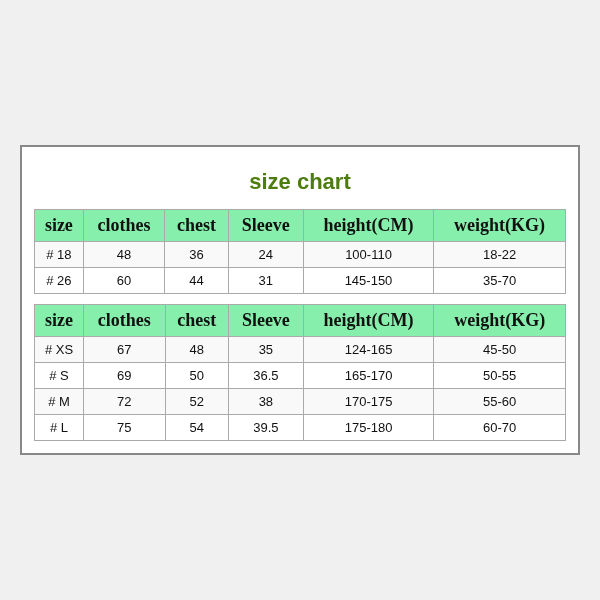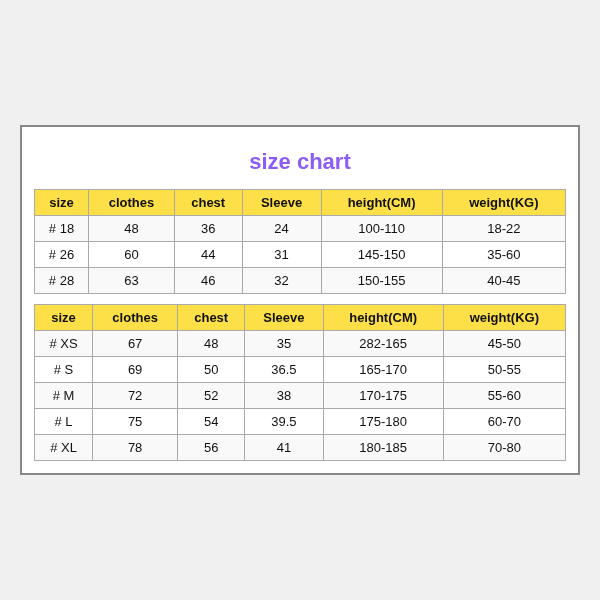--- a/index.html
+++ b/index.html
@@ -16,37 +16,38 @@
       background: #ffffff;
       border: 2px solid #888;
       padding: 12px;
       width: 560px;
     }
     .title {
       text-align: center;
       font-size: 22px;
       font-weight: bold;
       padding: 10px 0 14px 0;
-      color: #8b5cf6;
+      color: #4d7c0f;
     }
     table {
       width: 100%;
       border-collapse: collapse;
       font-size: 13px;
     }
     th, td {
       border: 1px solid #aaa;
       text-align: center;
       padding: 5px 4px;
       color: #111;
     }
     thead th {
-      background: #fde047;
+      background: #86efac;
       font-weight: bold;
-      font-size: 13px;
+      font-size: 18px;
+      font-family: Liberation Serif, serif;
     }
     tbody tr:nth-child(odd) {
       background: #f9f9f9;
     }
     tbody tr:nth-child(even) {
       background: #ffffff;
     }
     .table-gap {
       height: 10px;
     }
@@ -76,29 +77,21 @@
           <td>24</td>
           <td>100-110</td>
           <td>18-22</td>
         </tr>
         <tr>
           <td># 26</td>
           <td>60</td>
           <td>44</td>
           <td>31</td>
           <td>145-150</td>
-          <td>35-60</td>
-        </tr>
-        <tr>
-          <td># 28</td>
-          <td>63</td>
-          <td>46</td>
-          <td>32</td>
-          <td>150-155</td>
-          <td>40-45</td>
+          <td>35-70</td>
         </tr>
       </tbody>
   </table>
 
   <div class="table-gap"></div>
 
   <table>
     <thead>
       <tr>
       <th>size</th>
@@ -108,21 +101,21 @@
           <th>height(CM)</th>
           <th>weight(KG)</th>
         </tr>
     </thead>
     <tbody id="table2-body">
     <tr>
           <td># XS</td>
           <td>67</td>
           <td>48</td>
           <td>35</td>
-          <td>282-165</td>
+          <td>124-165</td>
           <td>45-50</td>
         </tr>
         <tr>
           <td># S</td>
           <td>69</td>
           <td>50</td>
           <td>36.5</td>
           <td>165-170</td>
           <td>50-55</td>
         </tr>
@@ -135,23 +128,15 @@
           <td>55-60</td>
         </tr>
         <tr>
           <td># L</td>
           <td>75</td>
           <td>54</td>
           <td>39.5</td>
           <td>175-180</td>
           <td>60-70</td>
         </tr>
-        <tr>
-          <td># XL</td>
-          <td>78</td>
-          <td>56</td>
-          <td>41</td>
-          <td>180-185</td>
-          <td>70-80</td>
-        </tr>
       </tbody>
   </table>
 </div>
 
 </body></html>

